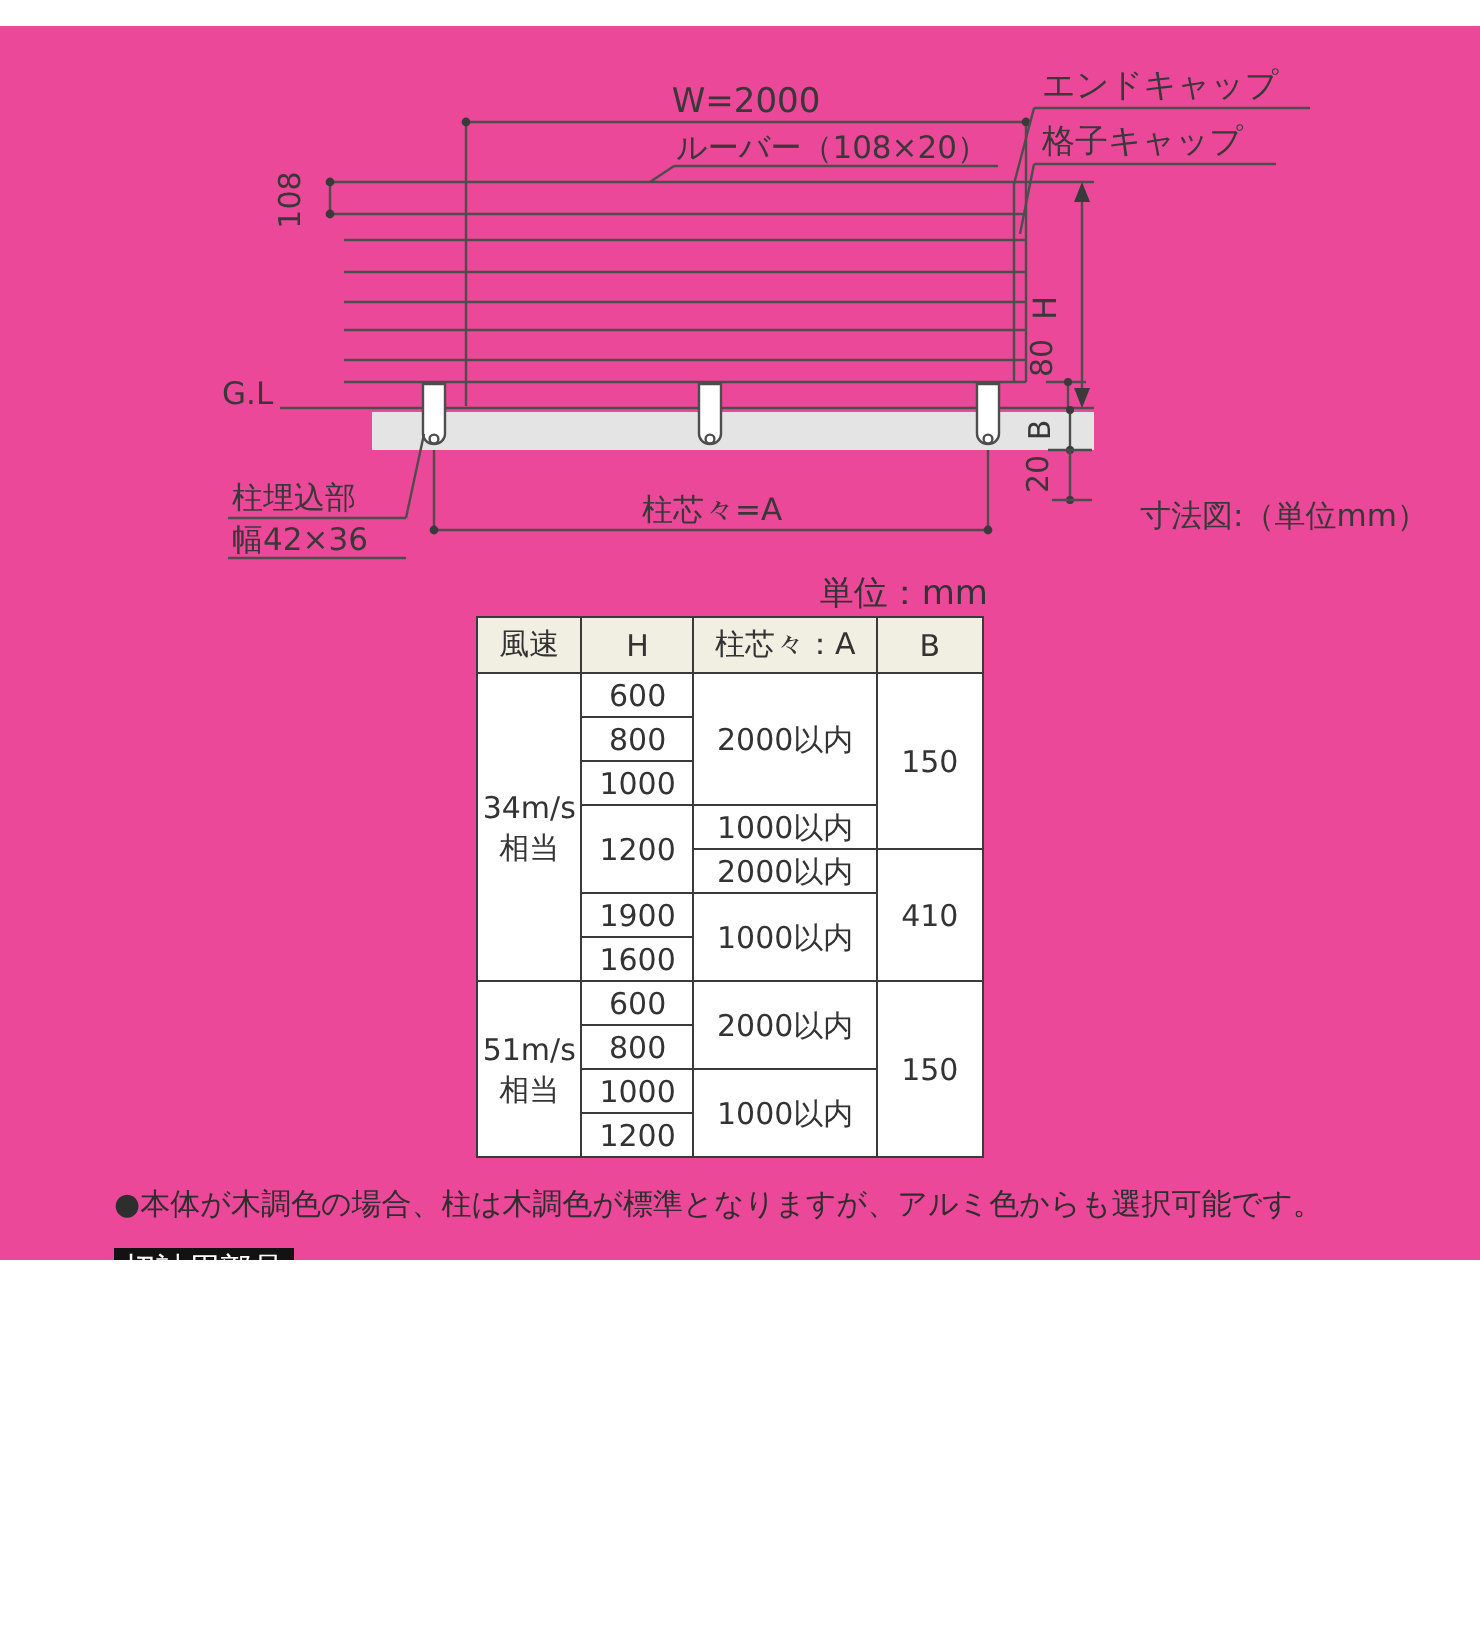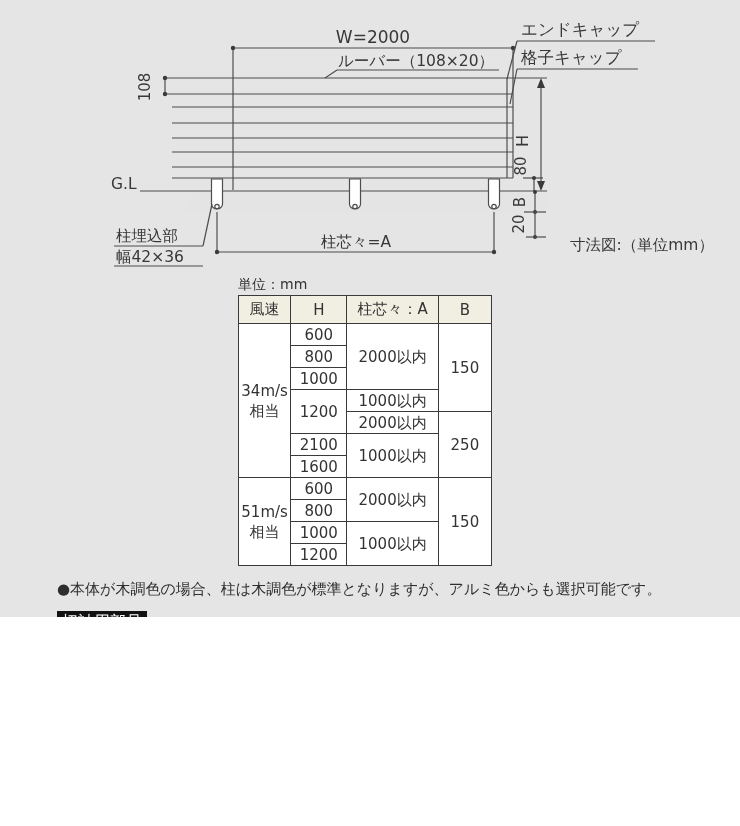--- a/index.html
+++ b/index.html
@@ -1,22 +1,22 @@
 <!DOCTYPE html>
 <html><head>
 <meta charset="utf-8">
 <style>
   html,body{margin:0;padding:0;background:#fff;}
-  .page{position:relative;width:740px;height:617px;background:#e5e5e5;overflow:hidden;
-        font-family:"DejaVu Sans",sans-serif;color:#383838;}
+  .page{position:relative;width:740px;height:617px;background:#ec4899;overflow:hidden;
+        font-family:"DejaVu Sans",sans-serif;color:#383838;margin-top:13px;}
   svg text{fill:#383838;font-family:"DejaVu Sans",sans-serif;}
 
   
   .table-wrap{position:absolute;left:238px;top:276px;width:256px;}
-  .unit-note{font-size:14px;text-align:left;color:#333;height:17px;line-height:17px;}
+  .unit-note{font-size:17px;text-align:right;color:#333;height:17px;line-height:17px;}
   table.spec{border-collapse:collapse;width:254px;table-layout:fixed;margin-top:2px;
              font-size:15px;color:#333;}
   table.spec th,table.spec td{border:1.6px solid #3a3a3a;text-align:center;padding:0;
              vertical-align:middle;overflow:hidden;}
   table.spec th{background:#f1eee2;font-weight:normal;height:27px;}
   table.spec td{height:21px;line-height:20px;background:#fff;}
   td.wind{white-space:pre-line;line-height:19px;}
 
   
   .notes{position:absolute;left:57px;top:578px;width:634px;}
@@ -177,24 +177,24 @@
         </tr>
         <tr>
           <td>1000</td>
         </tr>
         <tr>
           <td rowspan="2">1200</td>
           <td>1000以内</td>
         </tr>
         <tr>
           <td>2000以内</td>
-          <td rowspan="3">250</td>
-        </tr>
-        <tr>
-          <td>2100</td>
+          <td rowspan="3">410</td>
+        </tr>
+        <tr>
+          <td>1900</td>
           <td rowspan="2">1000以内</td>
         </tr>
         <tr>
           <td>1600</td>
         </tr>
         <tr>
           <td class="wind" rowspan="4">51m/s
 相当</td>
           <td>600</td>
           <td rowspan="2">2000以内</td>

